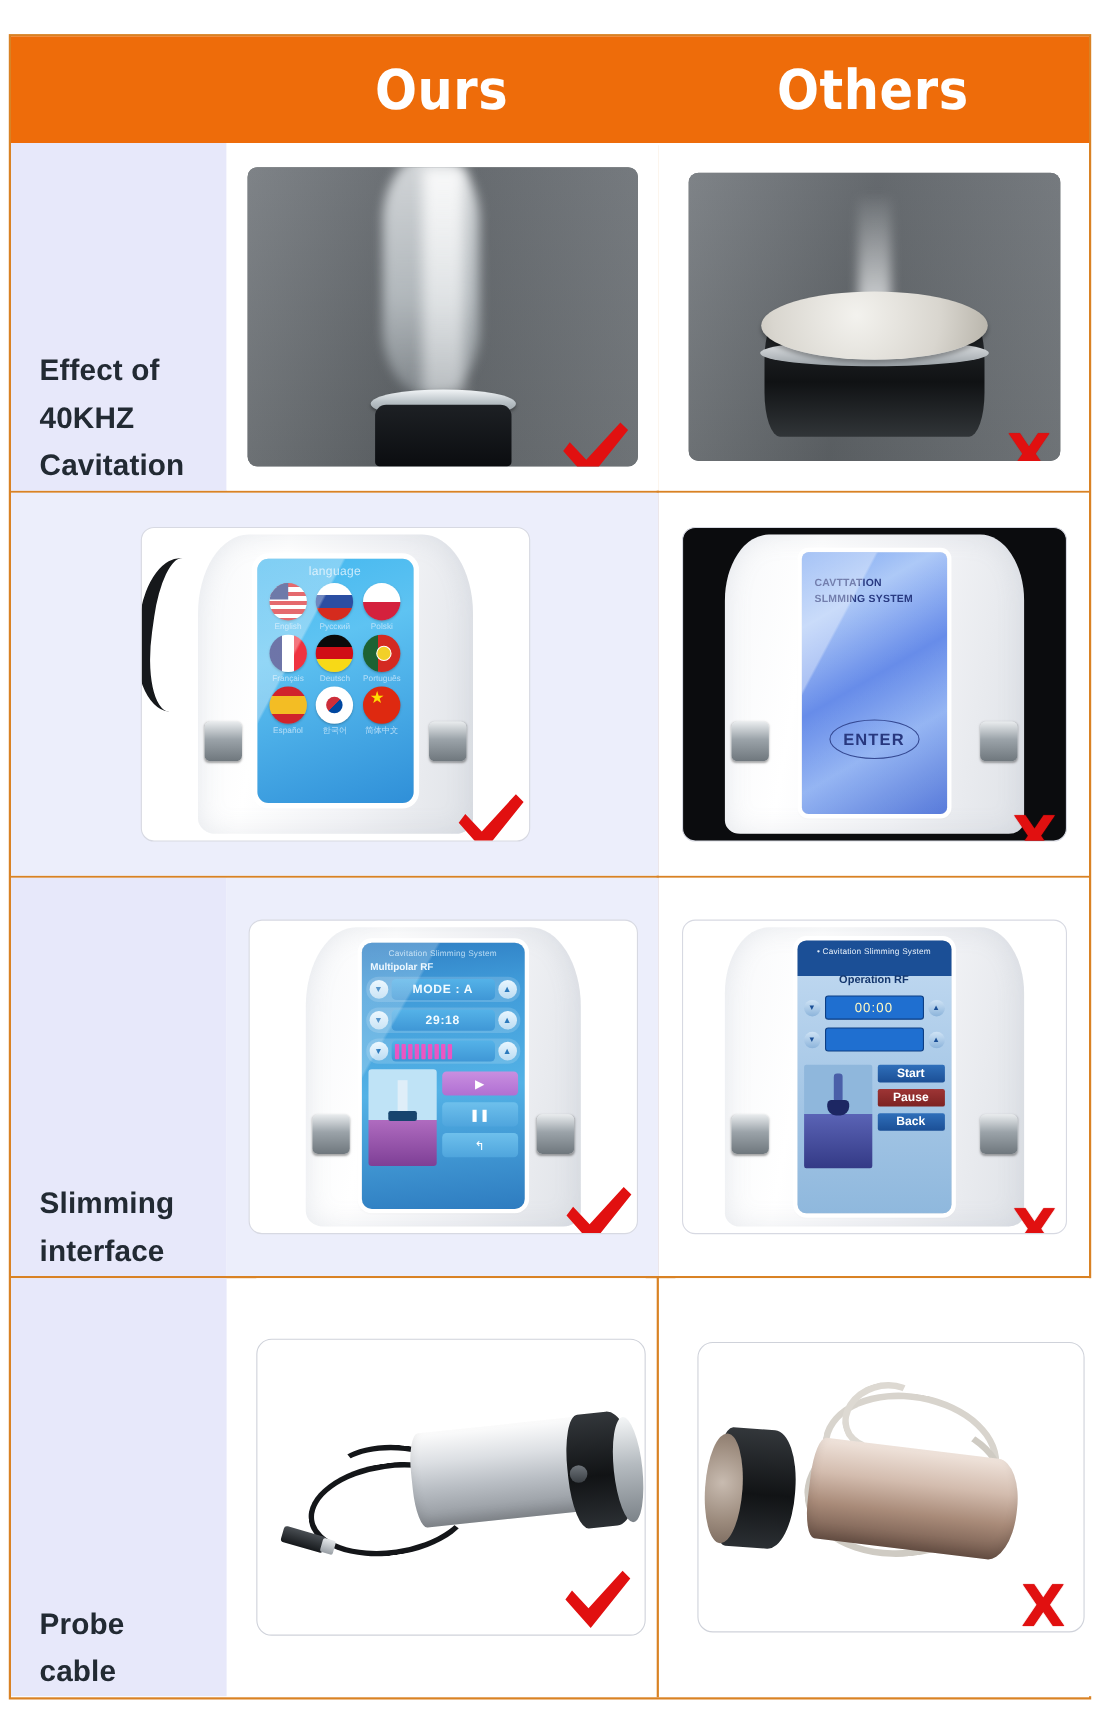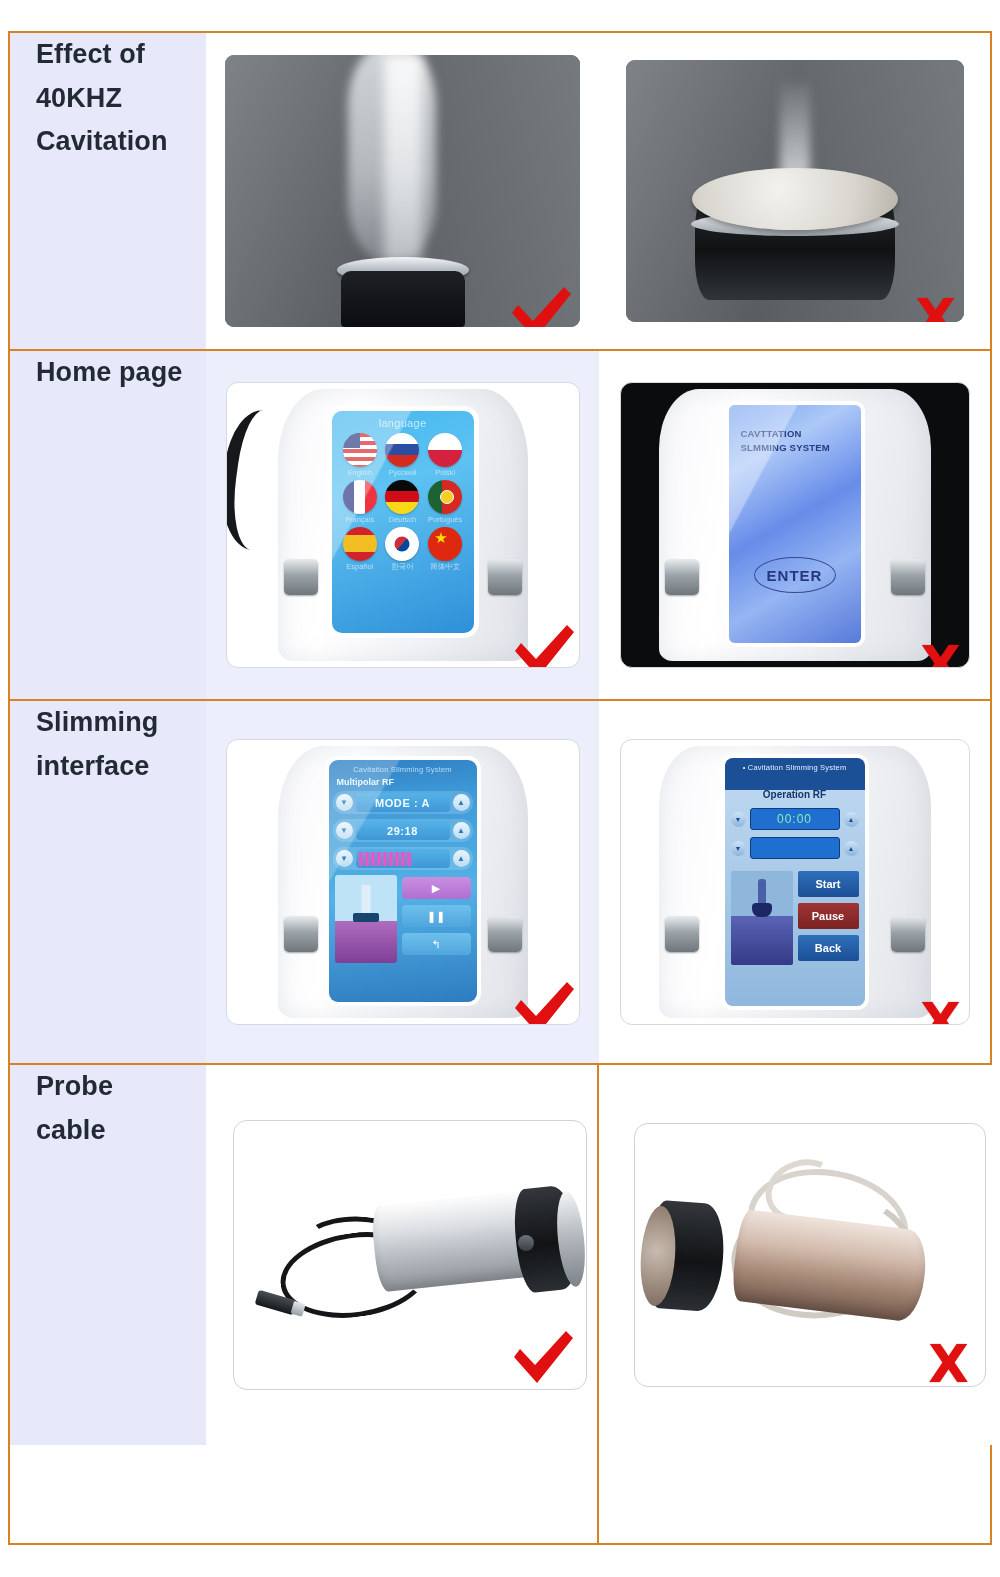--- a/index.html
+++ b/index.html
@@ -32,21 +32,21 @@
 
   .row{display:flex;box-sizing:border-box;border-bottom:2px solid #d98224;}
   .row:last-child{border-bottom:none;gap:27px;}
   .r1{height:318px;}
   .r2{height:350px;}
   .r3{height:364px;}
   .r4{height:380px;}
 
   .cell-label{
     width:196px;flex:0 0 196px;background:#e7e8fa;
-    display:flex;align-items:flex-start;box-sizing:border-box;
+    display:flex;align-items:flex-end;box-sizing:border-box;
     padding-left:26px;padding-right:20px;
   }
   .label-text{
     color:#222a33;font-size:27px;font-weight:bold;line-height:1.62;
     letter-spacing:.1px;
   }
 
   .cell-media{
     flex:1 1 0;display:flex;align-items:center;justify-content:center;
     position:relative;box-sizing:border-box;background:#fff;
@@ -305,39 +305,39 @@
   .op2-row{display:flex;align-items:center;gap:4px;margin-bottom:7px;}
   .arw2{
     width:15px;height:15px;border-radius:50%;flex:0 0 15px;
     background:linear-gradient(#cfe3f5,#8cb4db);
     display:flex;align-items:center;justify-content:center;
     color:#1b4f96;font-size:7px;line-height:1;
   }
   .op2-field{
     flex:1 1 auto;height:20px;border-radius:3px;border:1px solid #0d3e84;
     background:#1f6fd0;display:flex;align-items:center;justify-content:center;
-    color:#86efac;font-size:12px;letter-spacing:1px;
+    color:#fef9c3;font-size:12px;letter-spacing:1px;
   }
   .op2-bottom{display:flex;gap:5px;padding:0 6px 4px;}
   .op2-illus{
     width:62px;height:94px;border-radius:2px;
     background:linear-gradient(180deg,#8fb7dc 0 48%,#5a63b5 48%,#343a86 100%);
     position:relative;overflow:hidden;
   }
   .op2-illus .ph{
     position:absolute;left:50%;transform:translateX(-50%);top:8px;
     width:8px;height:26px;background:#4a5fa8;border-radius:3px;
   }
   .op2-illus .ph2{
     position:absolute;left:50%;transform:translateX(-50%);top:32px;
     width:20px;height:14px;background:#1d2763;border-radius:4px 4px 8px 8px;
   }
   .op2-btns{flex:1 1 auto;display:flex;flex-direction:column;gap:6px;}
   .op2-btn{
-    height:26px;border-radius:2px;display:flex;align-items:center;justify-content:center;
+    height:16px;border-radius:2px;display:flex;align-items:center;justify-content:center;
     color:#fff;font-size:11px;font-weight:bold;
     background:linear-gradient(#2f6fba,#1b4f96);
   }
   .op2-btn.pause{background:linear-gradient(#9e3535,#7c2222);}
 
   
   .probe-frame{
     background:#fff;border:1px solid #cfd2da;border-radius:14px;position:relative;
     overflow:hidden;
   }
@@ -394,20 +394,29 @@
     border:6px solid #cfcbc3;border-color:transparent #cfcbc3 #cfcbc3 #cfcbc3;transform:rotate(-6deg);}
   .cord.w3{left:130px;top:36px;width:64px;height:50px;
     border:6px solid #ddd9d2;border-color:#ddd9d2 transparent transparent #ddd9d2;transform:rotate(-18deg);}
 </style>
 </head>
 <body>
 
 <div class="page">
   <div class="table">
 
+    <div class="thead">
+      <div class="th-label"></div>
+      <div class="th-ours">
+        <span class="th-text">Ours</span>
+      </div>
+      <div class="th-others">
+        <span class="th-text">Others</span>
+      </div>
+    </div>
 
     <div class="divider-v"></div>
 
     <div class="row r1">
       <div class="cell-label">
         <div class="label-text">
           <div>Effect of</div>
           <div>40KHZ</div>
           <div>Cavitation</div>
         </div>
@@ -432,23 +441,20 @@
           <div class="thin-mist"></div>
           <div class="dome"></div>
           <div class="dome-ring"></div>
           <div class="dome-top"></div>
           <span class="verdict xmark" style="right:8px;bottom:-22px;">X</span>
         </div>
       </div>
     </div>
 
     <div class="row r2">
-      <div class="cell-label">
-        <div class="label-text">Home page</div>
-      </div>
 
       <div class="cell-media ours tint">
         <div class="media-box machine-frame m-ours">
           <div class="body-shell">
             <div class="knob left"></div>
             <div class="knob right"></div>
             <div class="scr-lang">
               <div class="lang-title">language</div>
               <div class="flag-grid">
                 <div class="flag-cell">

